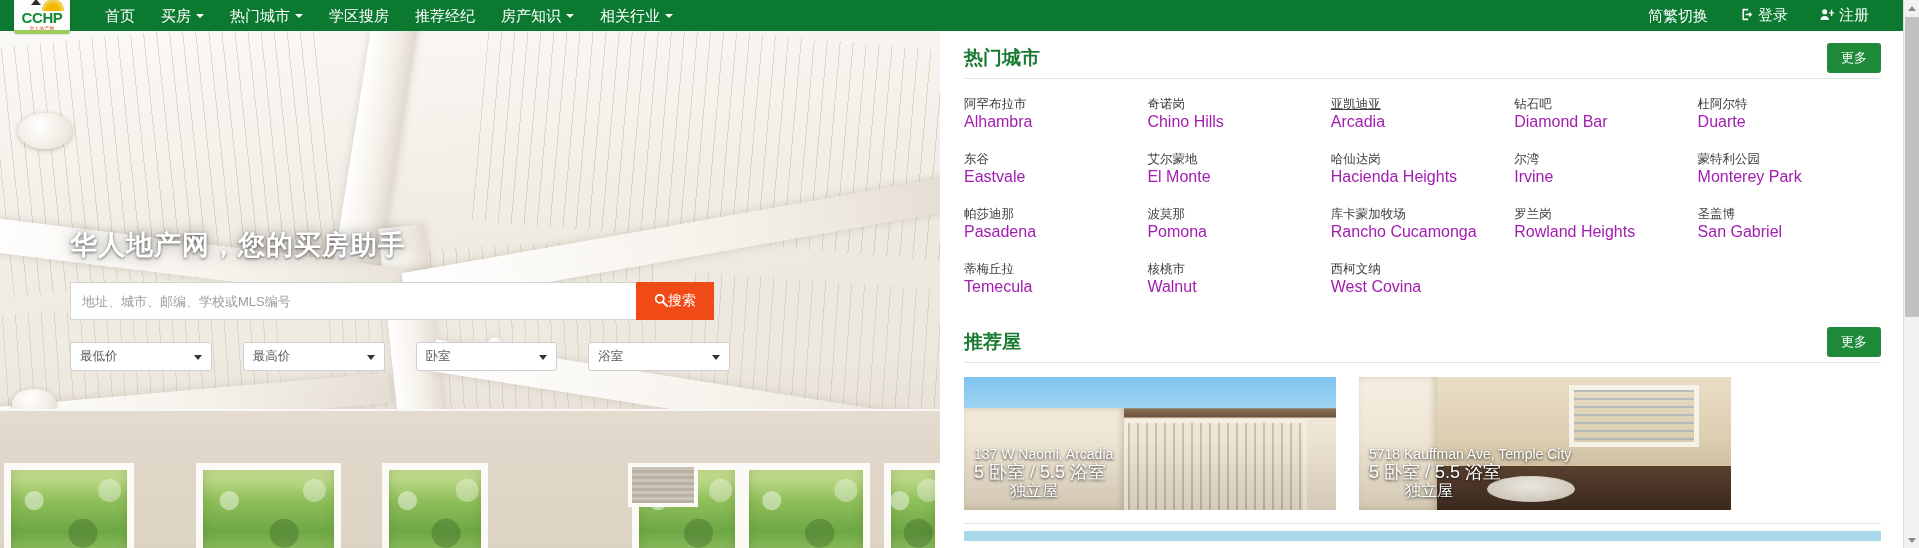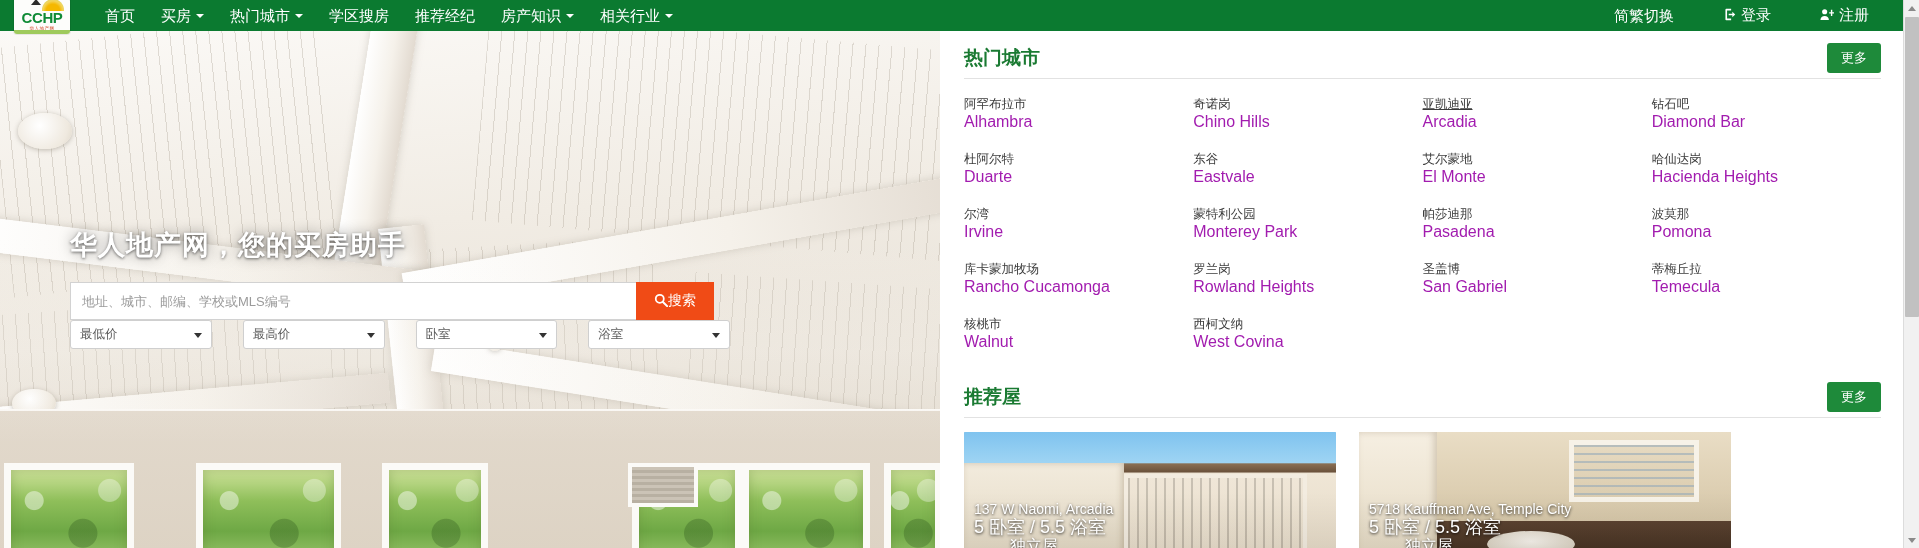--- a/index.html
+++ b/index.html
@@ -64,21 +64,21 @@
   }
   .caret {
     display: inline-block; margin-left: 5px;
     width: 0; height: 0;
     border-left: 4px solid transparent;
     border-right: 4px solid transparent;
     border-top: 4px solid #ffffff;
     vertical-align: middle;
     position: relative; top: -1px;
   }
-  .nav-right { margin-left: auto; display: flex; align-items: center; padding-right: 34px; gap: 17px; }
+  .nav-right { margin-left: auto; display: flex; align-items: center; padding-right: 34px; }
   .nav-right .nav-item { padding: 0 16px; }
   .ico { display: inline-block; vertical-align: middle; margin-right: 5px; position: relative; top: -1px; }
 
   
   .hero {
     position: absolute; top: 31px; left: 0;
     width: 940px; height: 517px;
     overflow: hidden;
     background: #e9e4da;
   }
@@ -151,21 +151,21 @@
     font-family: "Liberation Sans", sans-serif;
   }
   .search-input::placeholder { color: #9b9b9b; }
   .search-btn {
     width: 78px; height: 38px; border: none;
     background: #f04b16; color: #fff;
     font-size: 14px; cursor: pointer;
     display: flex; align-items: center; justify-content: center; 
     font-family: "Liberation Sans", sans-serif;
   }
-  .filters { display: flex; gap: 31px; }
+  .filters { display: flex; gap: 31px; margin-top: 22px; }
   .filter-sel {
     position: relative;
     width: 143px; height: 29px;
     background: #fff; border: 1px solid #cfcfcf; border-radius: 3px;
     font-size: 12.5px; color: #5a5a5a;
     display: flex; align-items: center; padding: 0 9px;
     cursor: pointer;
   }
   .filter-sel .fcaret {
     position: absolute; right: 9px; top: 12px;
@@ -195,21 +195,21 @@
   }
   .more-btn {
     position: absolute; right: 0; top: 12px;
     background: #1e8a3a; color: #fff;
     font-size: 13px; padding: 6px 14px;
     border-radius: 3px; border: none; cursor: pointer;
     font-family: "Liberation Sans", sans-serif;
   }
   .city-grid {
     display: grid;
-    grid-template-columns: repeat(4, 1fr);
+    grid-template-columns: repeat(5, 1fr);
     row-gap: 18px;
     padding-top: 17px;
   }
   .city { cursor: pointer; line-height: 1.3; }
   .city-cn { font-size: 12.5px; color: #3b3b3b; display: block; }
   .city-en { font-size: 16px; color: #a21caf; display: block; }
   .city.hovered .city-cn { text-decoration: underline; }
 
   
   .cards {

